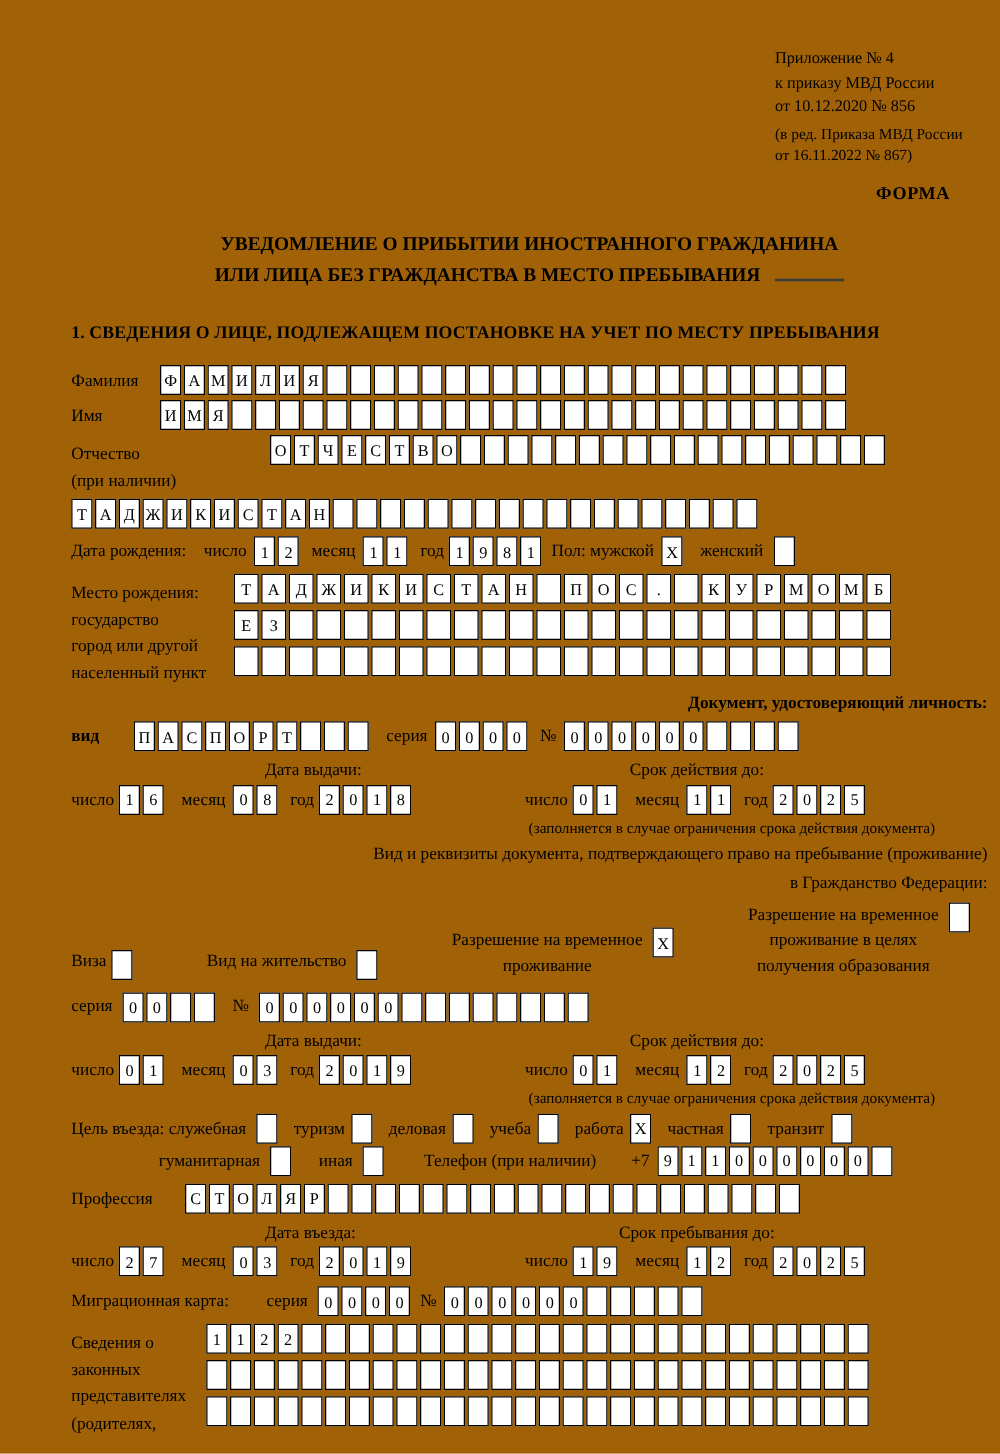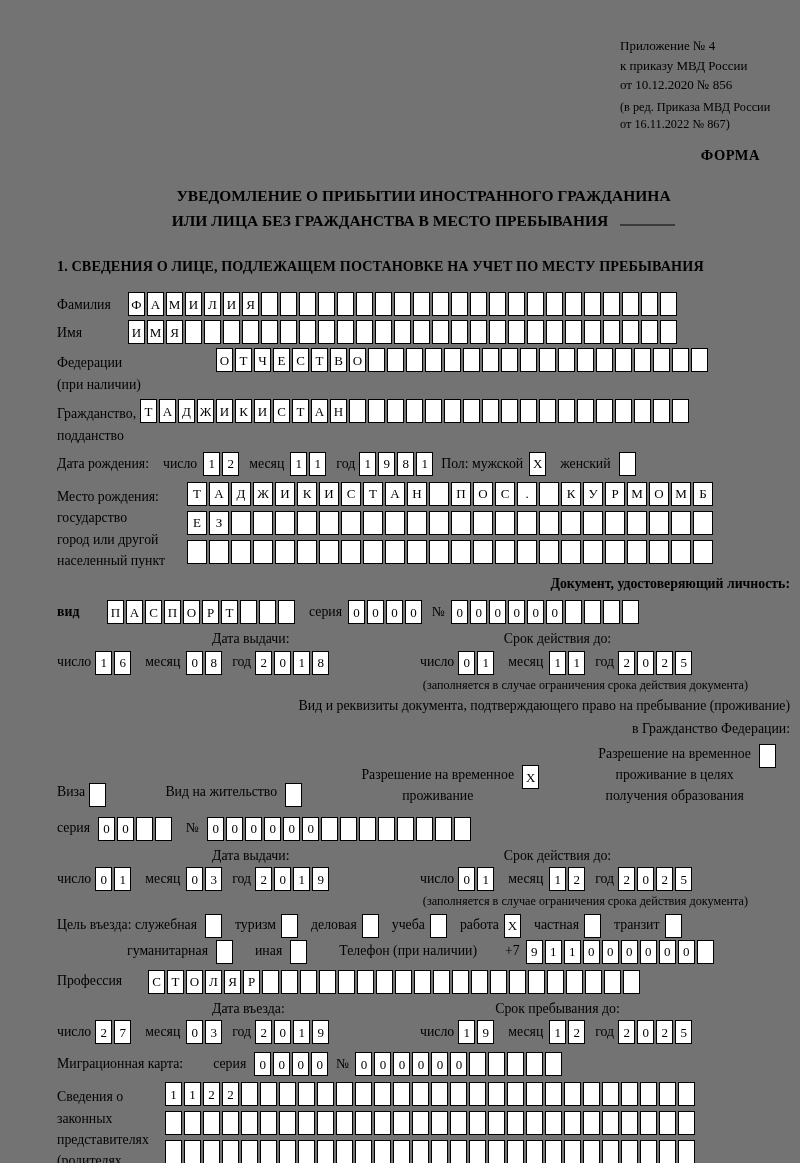--- a/index.html
+++ b/index.html
@@ -1,21 +1,21 @@
 <!DOCTYPE html>
 <html><head>
 <meta charset="utf-8">
 <style>
   * { box-sizing: border-box; }
   html,body { margin:0; padding:0; background:#ffffff; }
   .page {
     width:800px; height:1163px; overflow:hidden;
     padding:36px 10px 16px 57px;
     font-family:"Liberation Serif","DejaVu Serif",serif;
-    font-size:13.8px; color:#000; background:#737373;
+    font-size:13.8px; color:#000; background:#a16207;
     line-height:1.35;
   }
   
   .appendix { margin-left:563px; width:170px; font-size:13px; line-height:1.5; }
   .appendix .rev { font-size:12.3px; margin-top:4px; line-height:1.45; }
   .forma { text-align:right; padding-right:30px; font-weight:bold; font-size:14.5px; margin-top:12px; letter-spacing:0.5px; }
   .title { text-align:center; font-weight:bold; font-size:15.5px; margin-top:18px; line-height:1.6; }
   .blankline { display:inline-block; width:55px; border-bottom:2px solid #3a3a3a; margin-left:12px; }
   .sec-heading { font-weight:bold; font-size:14.2px; margin-top:24px; margin-bottom:16px; white-space:nowrap; letter-spacing:0.1px; }
 
@@ -152,21 +152,21 @@
         <span class="cell"></span>
         <span class="cell"></span>
         <span class="cell"></span>
         <span class="cell"></span>
         <span class="cell"></span>
       </div>
   </div>
 
   <div class="frow">
     <div class="flabel w159">
-      <div>Федерации</div>
+      <div>Отчество</div>
       <div>(при наличии)</div>
     </div>
     <div class="cells">
         <span class="cell">О</span>
         <span class="cell">Т</span>
         <span class="cell">Ч</span>
         <span class="cell">Е</span>
         <span class="cell">С</span>
         <span class="cell">Т</span>
         <span class="cell">В</span>
@@ -186,24 +186,20 @@
         <span class="cell"></span>
         <span class="cell"></span>
         <span class="cell"></span>
         <span class="cell"></span>
         <span class="cell"></span>
         <span class="cell"></span>
       </div>
   </div>
 
   <div class="frow">
-    <div class="flabel w83">
-      <div>Гражданство,</div>
-      <div>подданство</div>
-    </div>
     <div class="cells">
         <span class="cell">Т</span>
         <span class="cell">А</span>
         <span class="cell">Д</span>
         <span class="cell">Ж</span>
         <span class="cell">И</span>
         <span class="cell">К</span>
         <span class="cell">И</span>
         <span class="cell">С</span>
         <span class="cell">Т</span>

